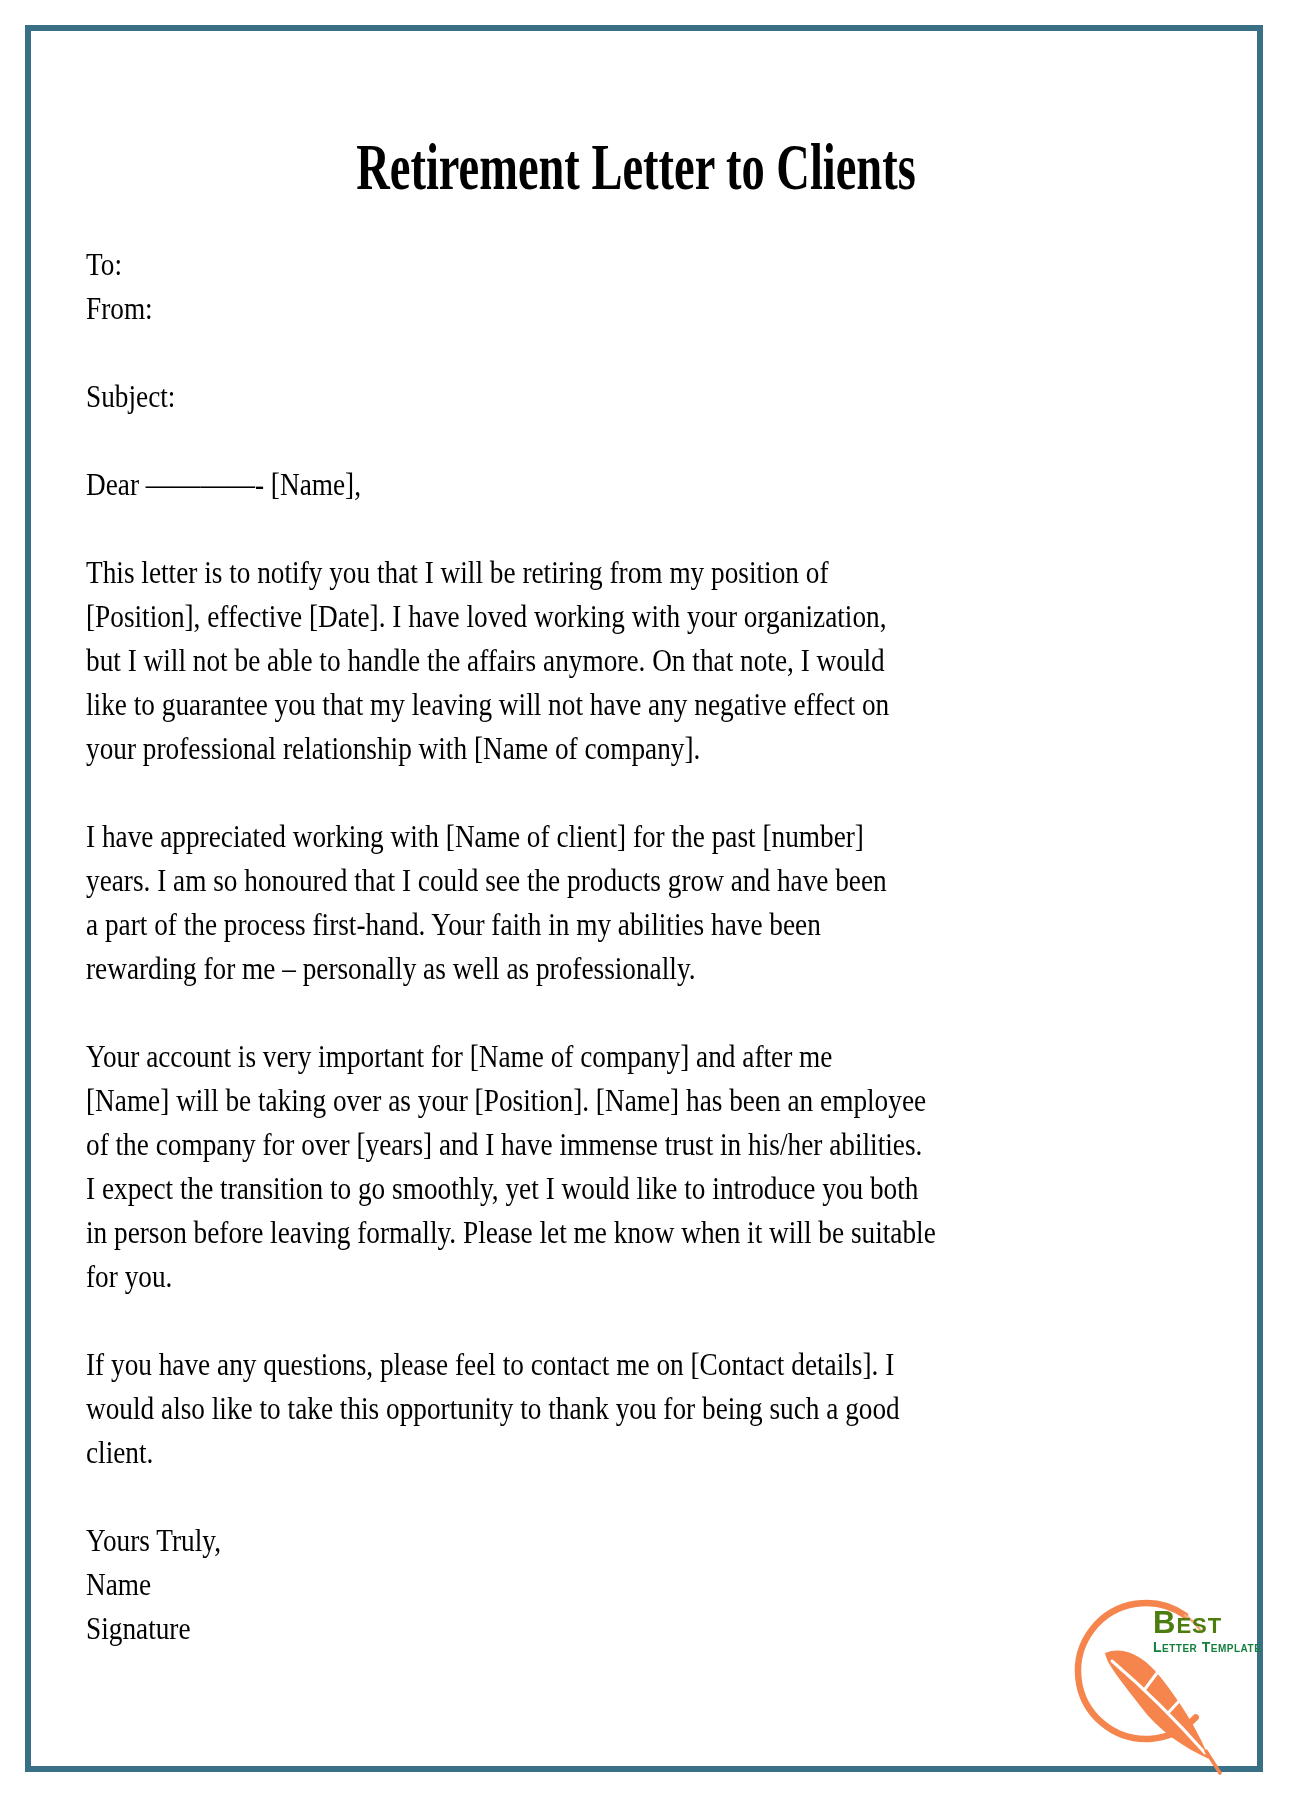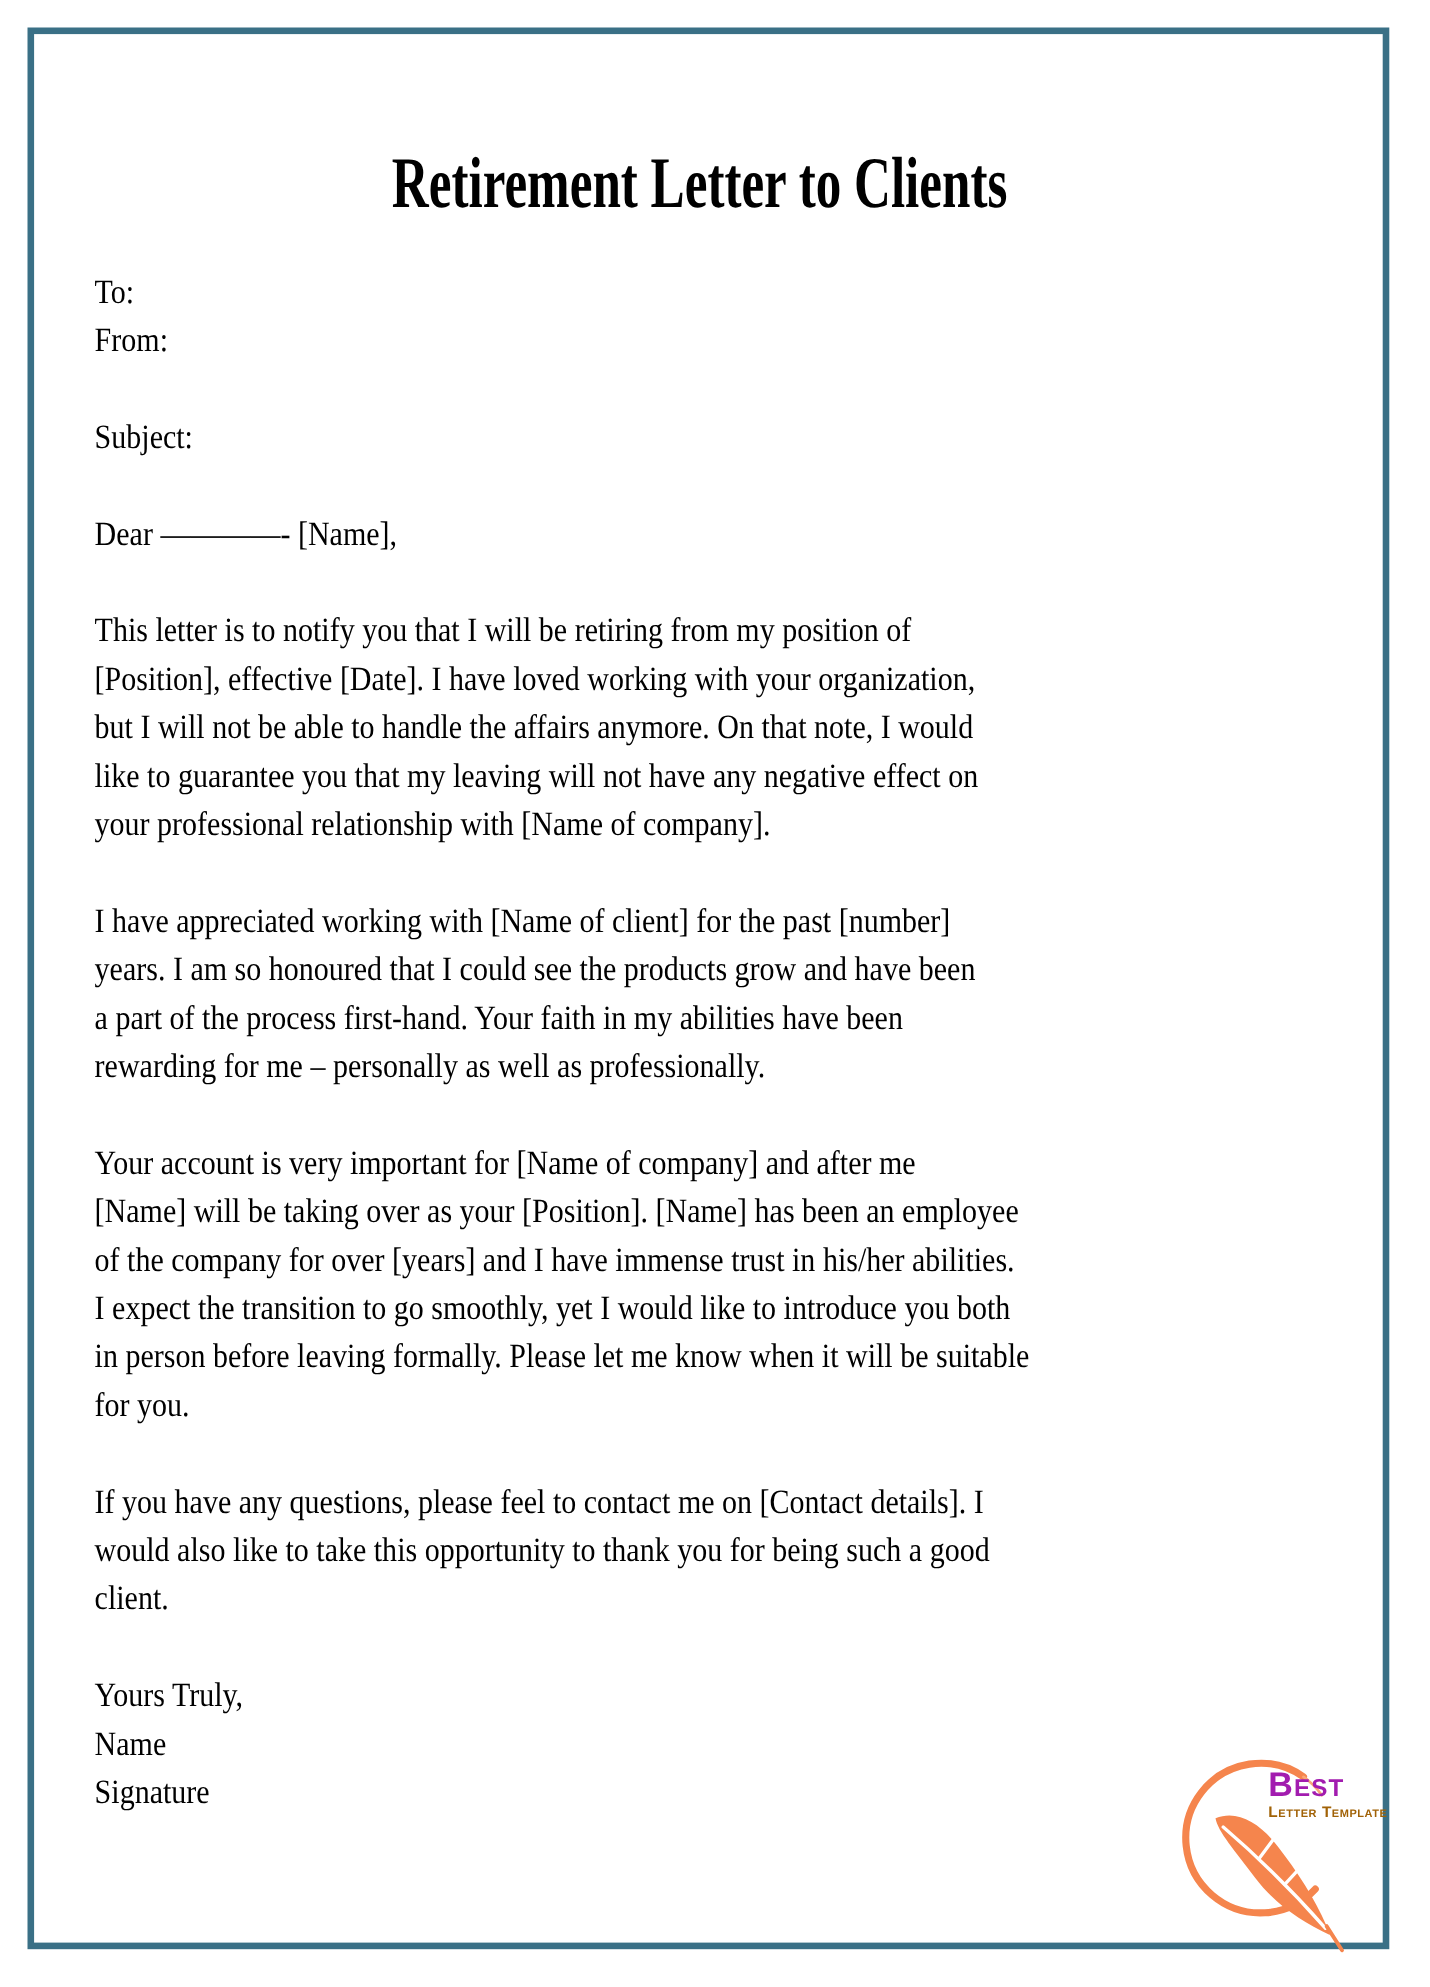--- a/index.html
+++ b/index.html
@@ -66,34 +66,34 @@
   .logo-brand {
     position: absolute;
     left: 88px;
     top: 12px;
     font-family: "Liberation Sans", sans-serif;
     font-weight: bold;
     font-variant: small-caps;
     font-size: 31px;
     line-height: 32px;
     letter-spacing: 1px;
-    color: #a21caf;
+    color: #4d7c0f;
     white-space: nowrap;
   }
   .logo-tagline {
     position: absolute;
     left: 88px;
     top: 44px;
     font-family: "Liberation Sans", sans-serif;
     font-weight: bold;
     font-variant: small-caps;
     font-size: 14px;
     line-height: 16px;
     letter-spacing: 0.5px;
-    color: #a16207;
+    color: #15803d;
     white-space: nowrap;
   }
 </style>
 </head>
 <body>
 
 <div class="canvas">
   <div class="page">
 
     <div class="letter">

